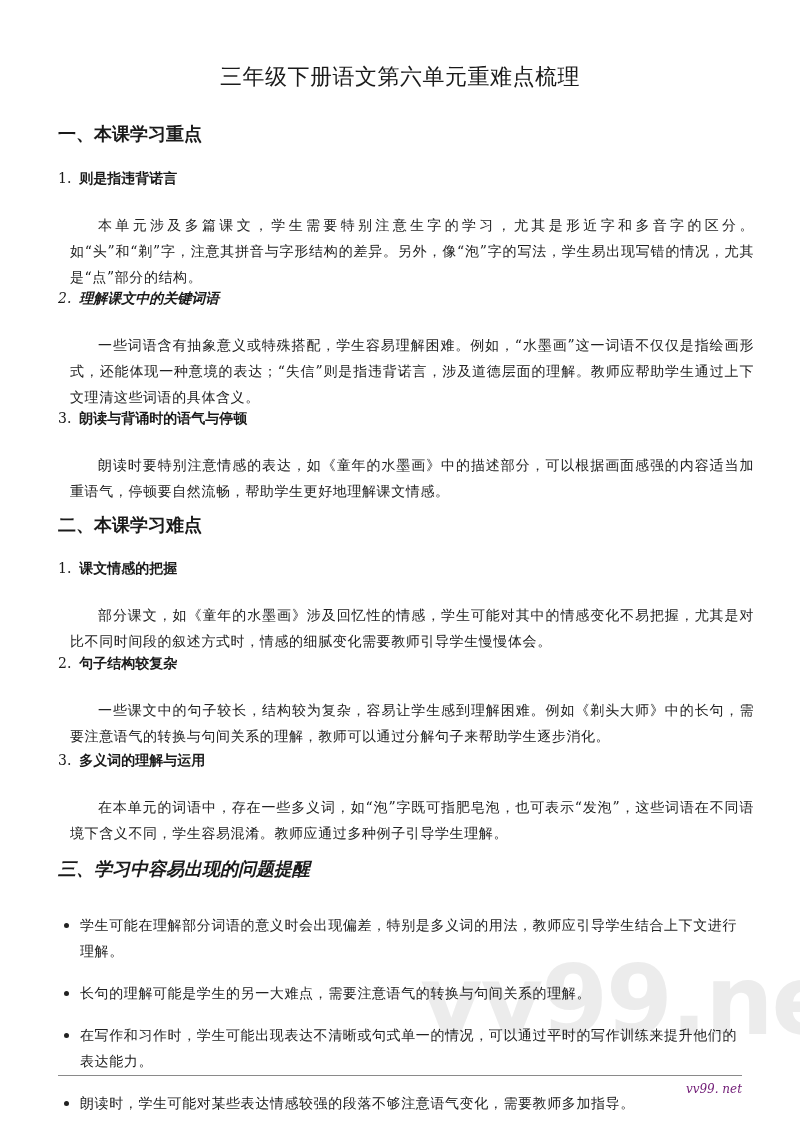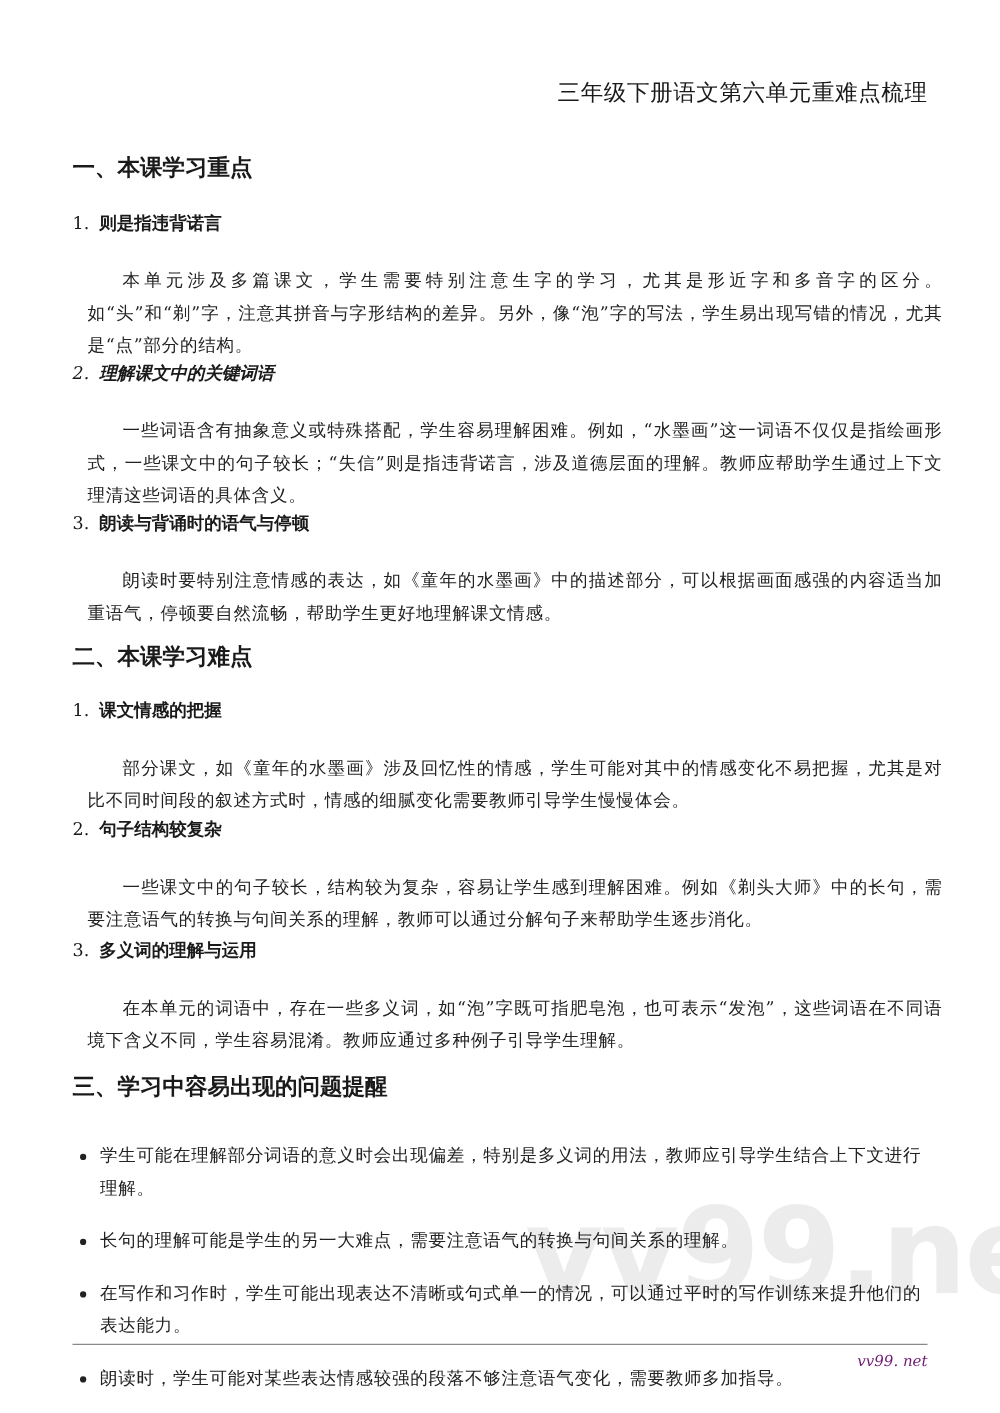--- a/index.html
+++ b/index.html
@@ -19,23 +19,23 @@
       position: absolute;
       left: 58px;
       top: 0;
       width: 684px;
     }
     .doc-title {
       position: absolute;
       left: 0;
       top: 62px;
       width: 684px;
-      text-align: right;
+      text-align: center;
       font-family: "DejaVu Sans", "Liberation Sans", sans-serif;
-      font-size: 18px;
+      font-size: 22px;
       font-weight: normal;
       letter-spacing: 0.5px;
       color: #1a1a1a;
       margin: 0;
     }
     .section-heading {
       position: absolute;
       left: 0;
       margin: 0;
       font-family: "DejaVu Sans", "Liberation Sans", sans-serif;
@@ -134,37 +134,37 @@
 <div class="page">
 
   <h1 class="doc-title">三年级下册语文第六单元重难点梳理</h1>
 
   <h2 class="section-heading" style="top:122px;">一、本课学习重点</h2>
 
   <h3 class="sub-heading" style="top:170px;"><span class="num">1.</span><span>则是指违背诺言</span></h3>
   <p class="para" style="top:200px;">本单元涉及多篇课文，学生需要特别注意生字的学习，尤其是形近字和多音字的区分。如“头”和“剃”字，注意其拼音与字形结构的差异。另外，像“泡”字的写法，学生易出现写错的情况，尤其是“点”部分的结构。</p>
 
   <h3 class="sub-heading" style="top:290px;font-style:italic;"><span class="num">2.</span><span>理解课文中的关键词语</span></h3>
-  <p class="para" style="top:320px;">一些词语含有抽象意义或特殊搭配，学生容易理解困难。例如，“水墨画”这一词语不仅仅是指绘画形式，一些课文中的句子较长；“失信”则是指违背诺言，涉及道德层面的理解。教师应帮助学生通过上下文理清这些词语的具体含义。</p>
+  <p class="para" style="top:320px;">一些词语含有抽象意义或特殊搭配，学生容易理解困难。例如，“水墨画”这一词语不仅仅是指绘画形式，还能体现一种意境的表达；“失信”则是指违背诺言，涉及道德层面的理解。教师应帮助学生通过上下文理清这些词语的具体含义。</p>
 
   <h3 class="sub-heading" style="top:410px;"><span class="num">3.</span><span>朗读与背诵时的语气与停顿</span></h3>
   <p class="para" style="top:440px;">朗读时要特别注意情感的表达，如《童年的水墨画》中的描述部分，可以根据画面感强的内容适当加重语气，停顿要自然流畅，帮助学生更好地理解课文情感。</p>
 
   <h2 class="section-heading" style="top:513px;">二、本课学习难点</h2>
 
   <h3 class="sub-heading" style="top:560px;"><span class="num">1.</span><span>课文情感的把握</span></h3>
   <p class="para" style="top:590px;">部分课文，如《童年的水墨画》涉及回忆性的情感，学生可能对其中的情感变化不易把握，尤其是对比不同时间段的叙述方式时，情感的细腻变化需要教师引导学生慢慢体会。</p>
 
   <h3 class="sub-heading" style="top:655px;"><span class="num">2.</span><span>句子结构较复杂</span></h3>
   <p class="para" style="top:685px;">一些课文中的句子较长，结构较为复杂，容易让学生感到理解困难。例如《剃头大师》中的长句，需要注意语气的转换与句间关系的理解，教师可以通过分解句子来帮助学生逐步消化。</p>
 
   <h3 class="sub-heading" style="top:752px;"><span class="num">3.</span><span>多义词的理解与运用</span></h3>
   <p class="para" style="top:782px;">在本单元的词语中，存在一些多义词，如“泡”字既可指肥皂泡，也可表示“发泡”，这些词语在不同语境下含义不同，学生容易混淆。教师应通过多种例子引导学生理解。</p>
 
-  <h2 class="section-heading" style="top:857px;">三、学习中容易出现的问题提醒</h2>
+  <h2 class="section-heading" style="top:857px;font-style:italic;">三、学习中容易出现的问题提醒</h2>
 
   <ul class="bullet-list" style="top:896px;">
     <li class="bullet-item">
       <span class="bullet-dot"></span>
       <span>学生可能在理解部分词语的意义时会出现偏差，特别是多义词的用法，教师应引导学生结合上下文进行理解。</span>
     </li>
     <li class="bullet-item">
       <span class="bullet-dot"></span>
       <span>长句的理解可能是学生的另一大难点，需要注意语气的转换与句间关系的理解。</span>
     </li>

